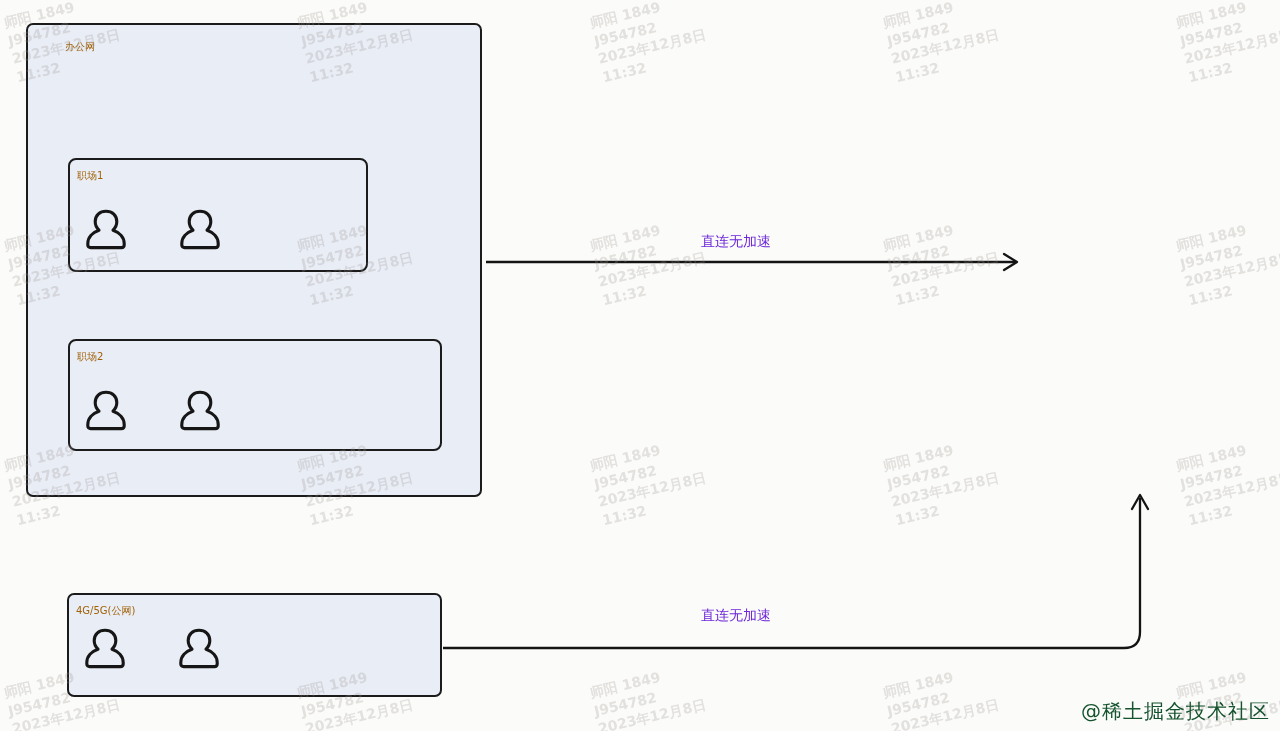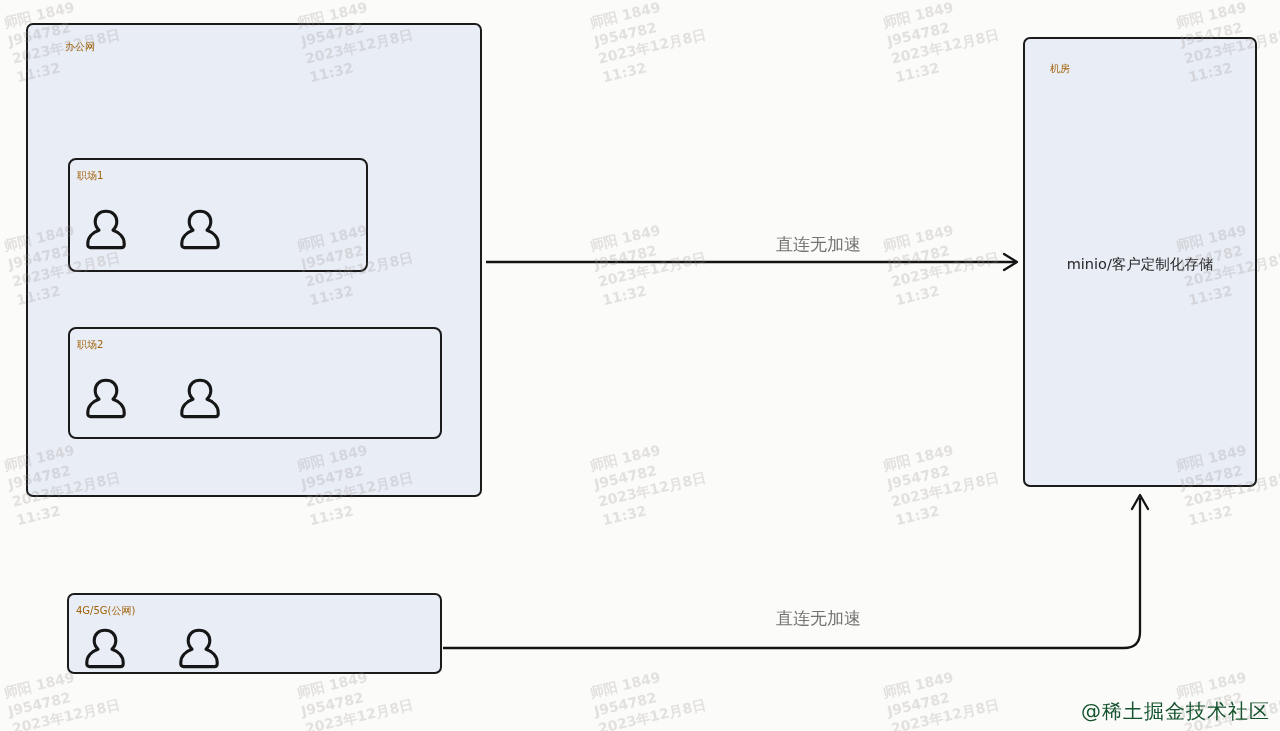--- a/index.html
+++ b/index.html
@@ -23,45 +23,45 @@
     position:absolute;
     font-size:10px;
     color:#a16207;
     white-space:nowrap;
   }
   .node-office { left:26px; top:23px; width:456px; height:474px; }
   .office-label { left:37px; top:15px; }
 
   .box.sub { border-radius:8px; }
   .node-workplace1 { left:40px; top:133px; width:300px; height:114px; }
-  .node-workplace2 { left:40px; top:302px; width:374px; height:112px; }
+  .node-workplace2 { left:40px; top:314px; width:374px; height:112px; }
   .sub-label { left:7px; top:9px; }
 
   .node-server { left:1023px; top:37px; width:234px; height:450px; }
   .server-label { left:25px; top:23px; }
   .server-content {
     position:absolute; left:0; right:0; top:216px;
     text-align:center; font-size:14.5px; color:#262626; white-space:nowrap;
   }
 
-  .node-mobile { left:67px; top:593px; width:375px; height:81px; }
+  .node-mobile { left:67px; top:593px; width:375px; height:104px; }
 
   
   .person { position:absolute; width:44px; height:44px; display:block; }
   .person svg { display:block; width:100%; height:100%; }
   .wp .p1 { left:14px; top:47px; }
   .wp .p2 { left:108px; top:47px; }
   .node-mobile .p1 { left:14px; top:31px; }
   .node-mobile .p2 { left:108px; top:31px; }
 
   
   svg.arrows { position:absolute; inset:0; width:1280px; height:731px; z-index:2; pointer-events:none; }
   .edge-label {
-    position:absolute; width:160px; text-align:right;
-    font-size:17px; color:#737373; z-index:3; white-space:nowrap;
+    position:absolute; width:160px; text-align:left;
+    font-size:14px; color:#6d28d9; z-index:3; white-space:nowrap;
   }
   .edge-label.top { left:701px; top:233px; }
   .edge-label.bottom { left:701px; top:607px; }
 
   
   .wm-layer { position:absolute; inset:0; z-index:10; pointer-events:none; }
   .wm-tile {
     position:absolute;
     transform:rotate(-13deg);
     transform-origin:left top;
@@ -106,24 +106,20 @@
           </svg>
       </span>
       <span class="person p2">
         <svg viewBox="0 0 44 44">
             <path d="M15,23.2 C12.6,21 11.2,17.8 11.2,14.6 C11.2,8.4 15.6,4.2 22,4.2 C28.4,4.2 32.8,8.4 32.8,14.6 C32.8,17.8 31.4,21 29,23.2 C35.8,25.4 40.2,30.6 40.2,36.6 L40.2,38 C40.2,39.6 39,40.6 37.4,40.6 L6.6,40.6 C5,40.6 3.8,39.6 3.8,38 L3.8,36.6 C3.8,30.6 8.2,25.4 15,23.2 Z" fill="none" stroke="#161616" stroke-width="3.1" stroke-linejoin="round"></path>
           </svg>
       </span>
     </div>
   </div>
 
-  <div class="box node-server">
-    <div class="box-label server-label">机房</div>
-    <div class="server-content">minio/客户定制化存储</div>
-  </div>
 
   <div class="box node-mobile">
     <div class="box-label sub-label">4G/5G(公网)</div>
     <span class="person p1">
       <svg viewBox="0 0 44 44">
           <path d="M15,23.2 C12.6,21 11.2,17.8 11.2,14.6 C11.2,8.4 15.6,4.2 22,4.2 C28.4,4.2 32.8,8.4 32.8,14.6 C32.8,17.8 31.4,21 29,23.2 C35.8,25.4 40.2,30.6 40.2,36.6 L40.2,38 C40.2,39.6 39,40.6 37.4,40.6 L6.6,40.6 C5,40.6 3.8,39.6 3.8,38 L3.8,36.6 C3.8,30.6 8.2,25.4 15,23.2 Z" fill="none" stroke="#161616" stroke-width="3.1" stroke-linejoin="round"></path>
         </svg>
     </span>
     <span class="person p2">
       <svg viewBox="0 0 44 44">

